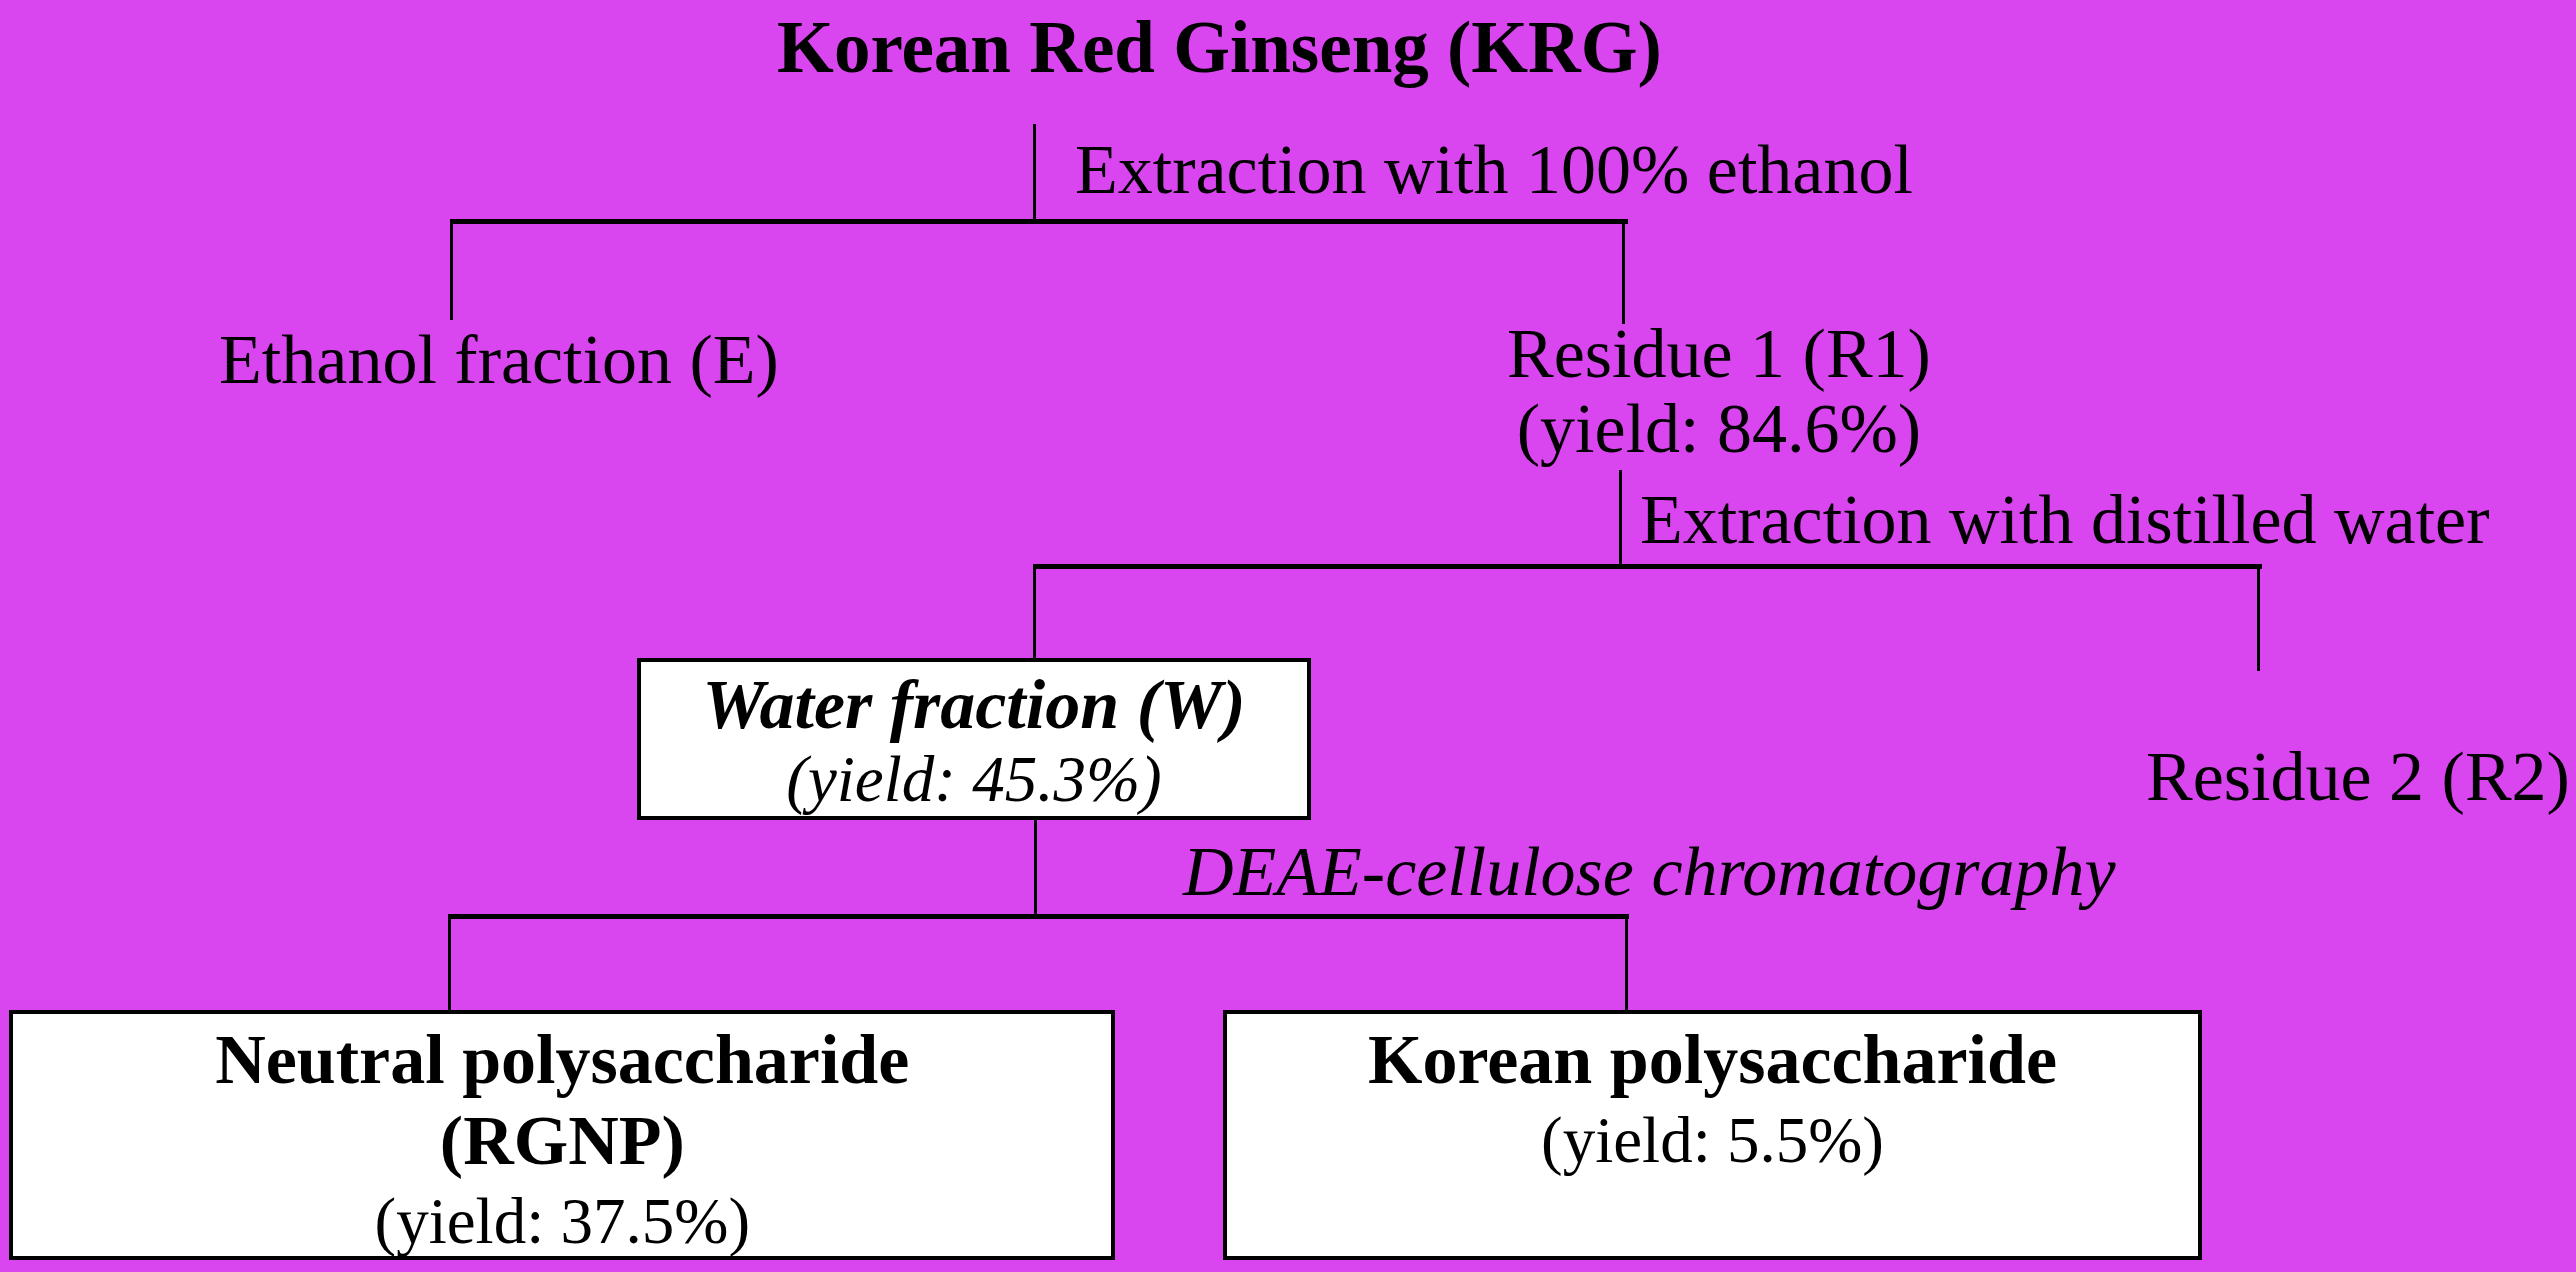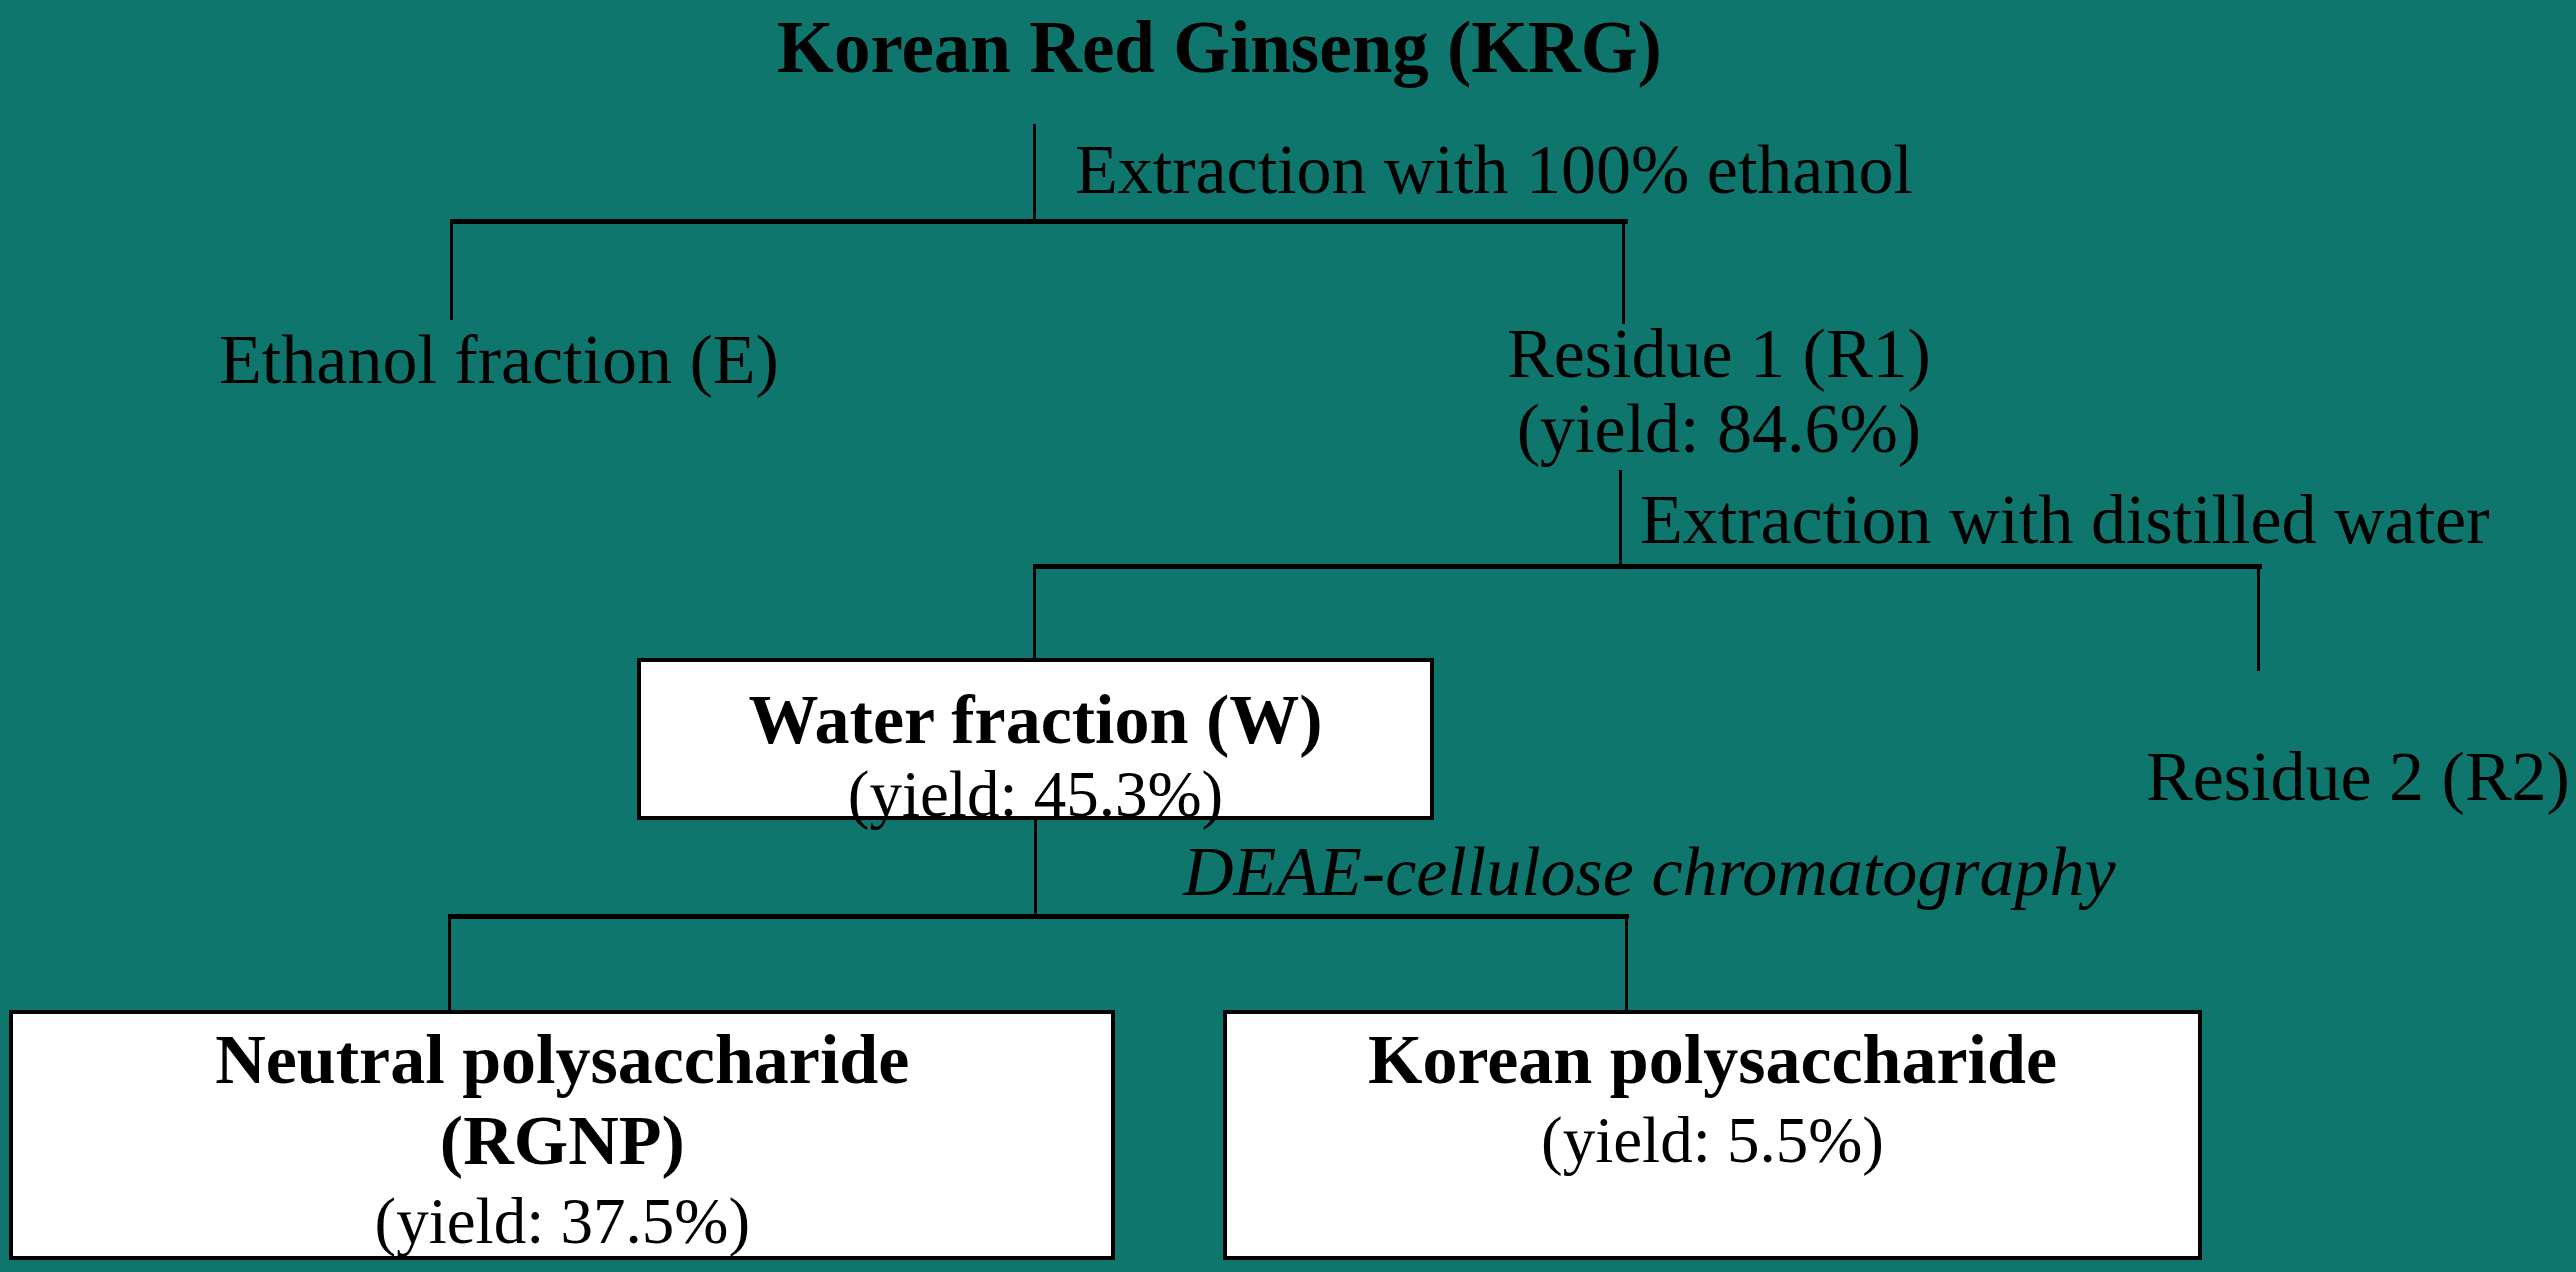--- a/index.html
+++ b/index.html
@@ -4,21 +4,21 @@
 <style>
   html, body {
     margin: 0;
     padding: 0;
     background: #ffffff;
   }
   #canvas {
     position: relative;
     width: 2576px;
     height: 1272px;
-    background: #0f766e;
+    background: #d946ef;
     font-family: "Liberation Serif", "DejaVu Serif", serif;
     color: #000000;
     overflow: hidden;
   }
   .txt {
     position: absolute;
     font-size: 70px;
     line-height: 1.08;
     white-space: nowrap;
     color: #000000;
@@ -61,21 +61,21 @@
   #vdropR3 { left: 1625px; top: 914px; height: 99px; }
   
   #label-ethanol { left: 1075px; top: 132px; }
   #label-water   { left: 1640px; top: 482px; }
   #label-deae    { left: 1183px; top: 834px; font-style: italic; }
   
   #node-e  { left: 149px;  top: 322px; width: 700px; }
   #node-r1 { left: 1408px; top: 316px; width: 622px; line-height: 75px; }
   #node-r2 { left: 2133px; top: 739px; width: 450px; }
   
-  #box-w    { left: 637px;  top: 658px;  width: 797px; height: 162px; padding-top: 20px;  line-height: 75px; }
+  #box-w    { left: 637px;  top: 658px;  width: 674px; height: 162px; padding-top: 5px;  line-height: 75px; font-style: italic; }
   #box-rgnp { left: 9.3px;   top: 1010px; width: 1106px; height: 250px; padding-top: 4.7px;  line-height: 81px; }
   #box-rgap { left: 1223px; top: 1010px; width: 979px; height: 250px; padding-top: 4.7px;  line-height: 81px; }
 </style>
 </head>
 <body>
 
 <div id="canvas">
 
   <div id="title">Korean Red Ginseng (KRG)</div>
 

